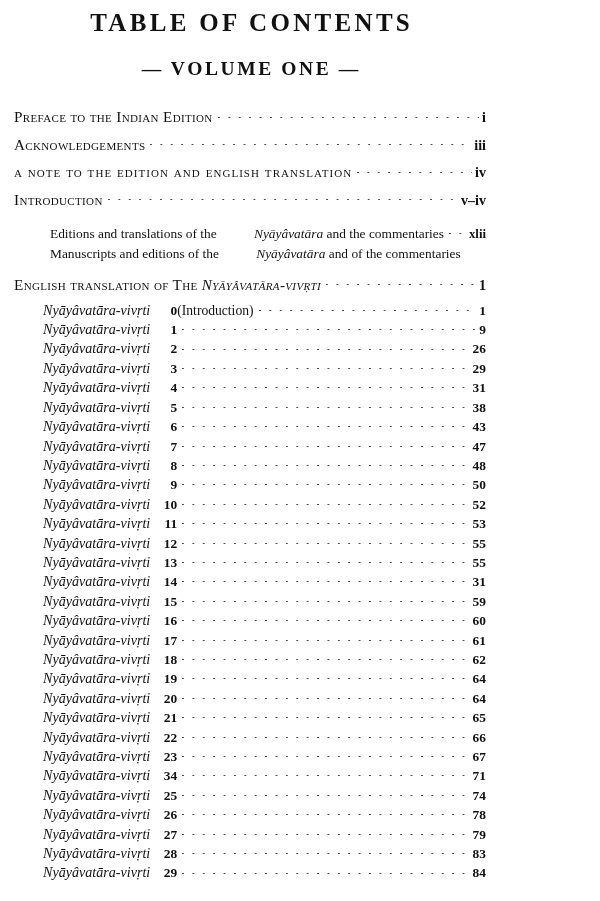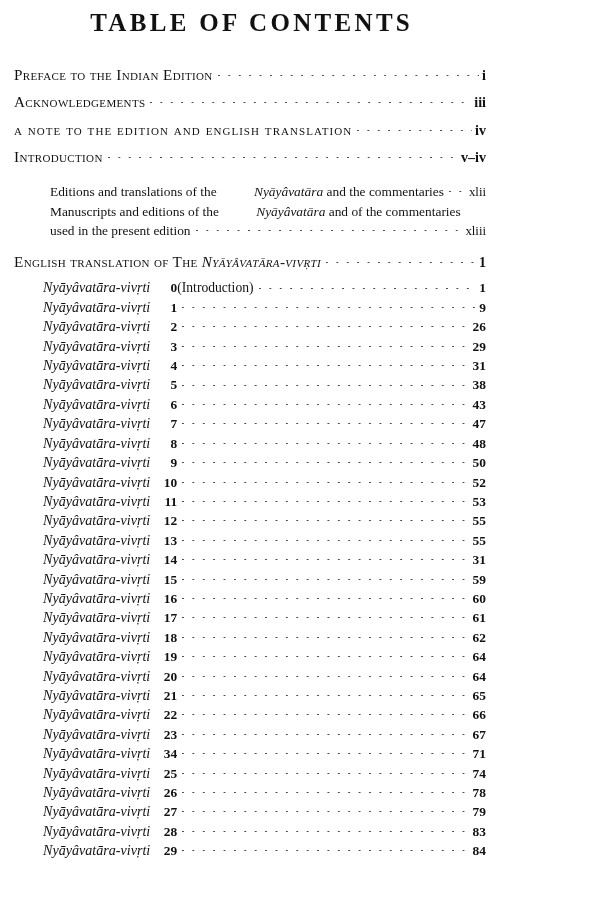--- a/index.html
+++ b/index.html
@@ -114,21 +114,21 @@
   .subentries .row,
   .subentries .rowplain {
     font-size: 13.4px;
     line-height: 19.2px;
     padding-left: 36px;
   }
   .rowplain {
     white-space: nowrap;
   }
   .subentries .pageno {
-    font-weight: 400;
+    font-weight: 700;
     font-size: 12.8px;
   }
   .it { font-style: italic; margin-left: 34px; }
 
   
   .sectionhead {
     padding-top: 9px;
   }
   .sectionhead .row {
     font-size: 15.2px;
@@ -177,20 +177,21 @@
     font-weight: 700;
     font-size: 13.4px;
   }
 </style>
 </head>
 <body>
 
 <div class="page">
 
   <h1 class="doc-title">TABLE OF CONTENTS</h1>
+  <h2 class="doc-subtitle">— VOLUME ONE —</h2>
 
   <div class="frontmatter">
 
     <div class="row">
       <span class="label">Preface to the Indian Edition</span>
       <span class="leader"></span>
       <span class="pageno">i</span>
     </div>
 
     <div class="row">
@@ -216,25 +217,20 @@
   <div class="subentries">
 
     <div class="row">
       <span class="label"><span>Editions and translations of the </span><span class="it">Nyāyâvatāra</span><span> and the commentaries</span></span>
       <span class="leader"></span>
       <span class="pageno">xlii</span>
     </div>
 
     <div class="rowplain"><span>Manuscripts and editions of the </span><span class="it">Nyāyâvatāra</span><span> and of the commentaries</span></div>
 
-    <div class="row">
-      <span class="label">used in the present edition</span>
-      <span class="leader"></span>
-      <span class="pageno">xliii</span>
-    </div>
 
   </div>
 
   <div class="sectionhead">
     <div class="row">
       <span class="label"><span>English translation of The </span><span class="work">Nyāyâvatāra-vivṛti</span></span>
       <span class="leader"></span>
       <span class="pageno">1</span>
     </div>
   </div>

